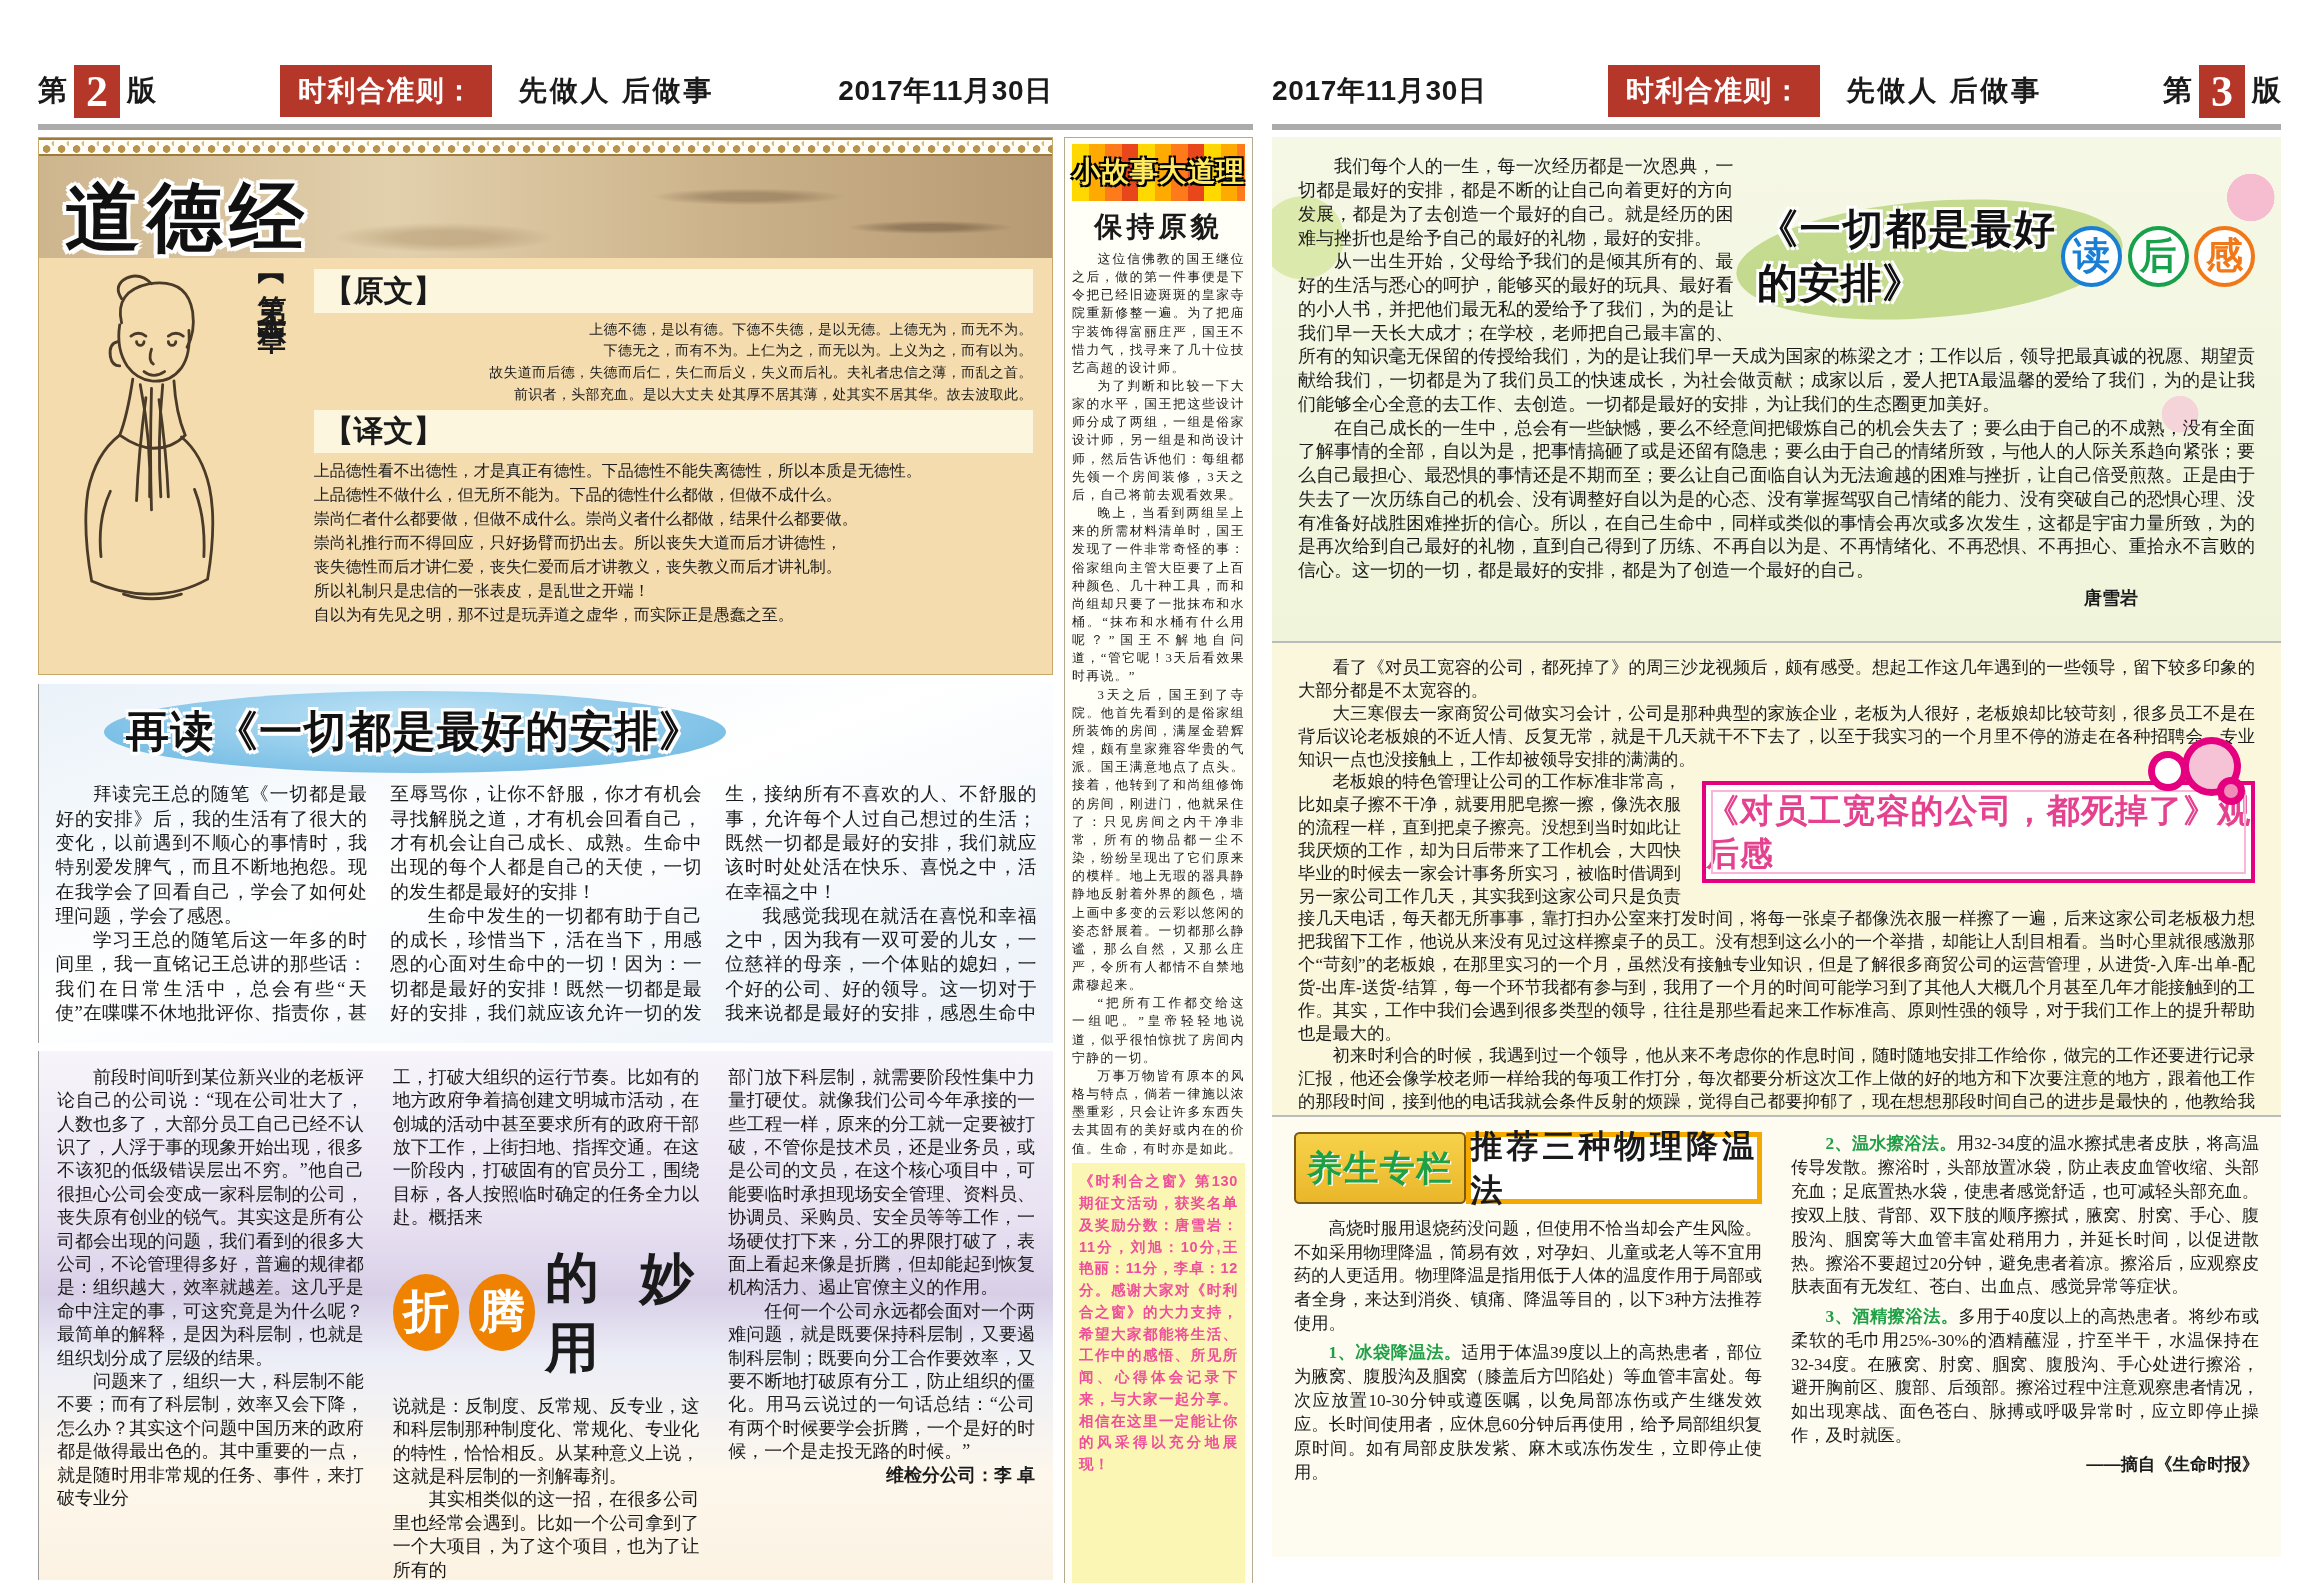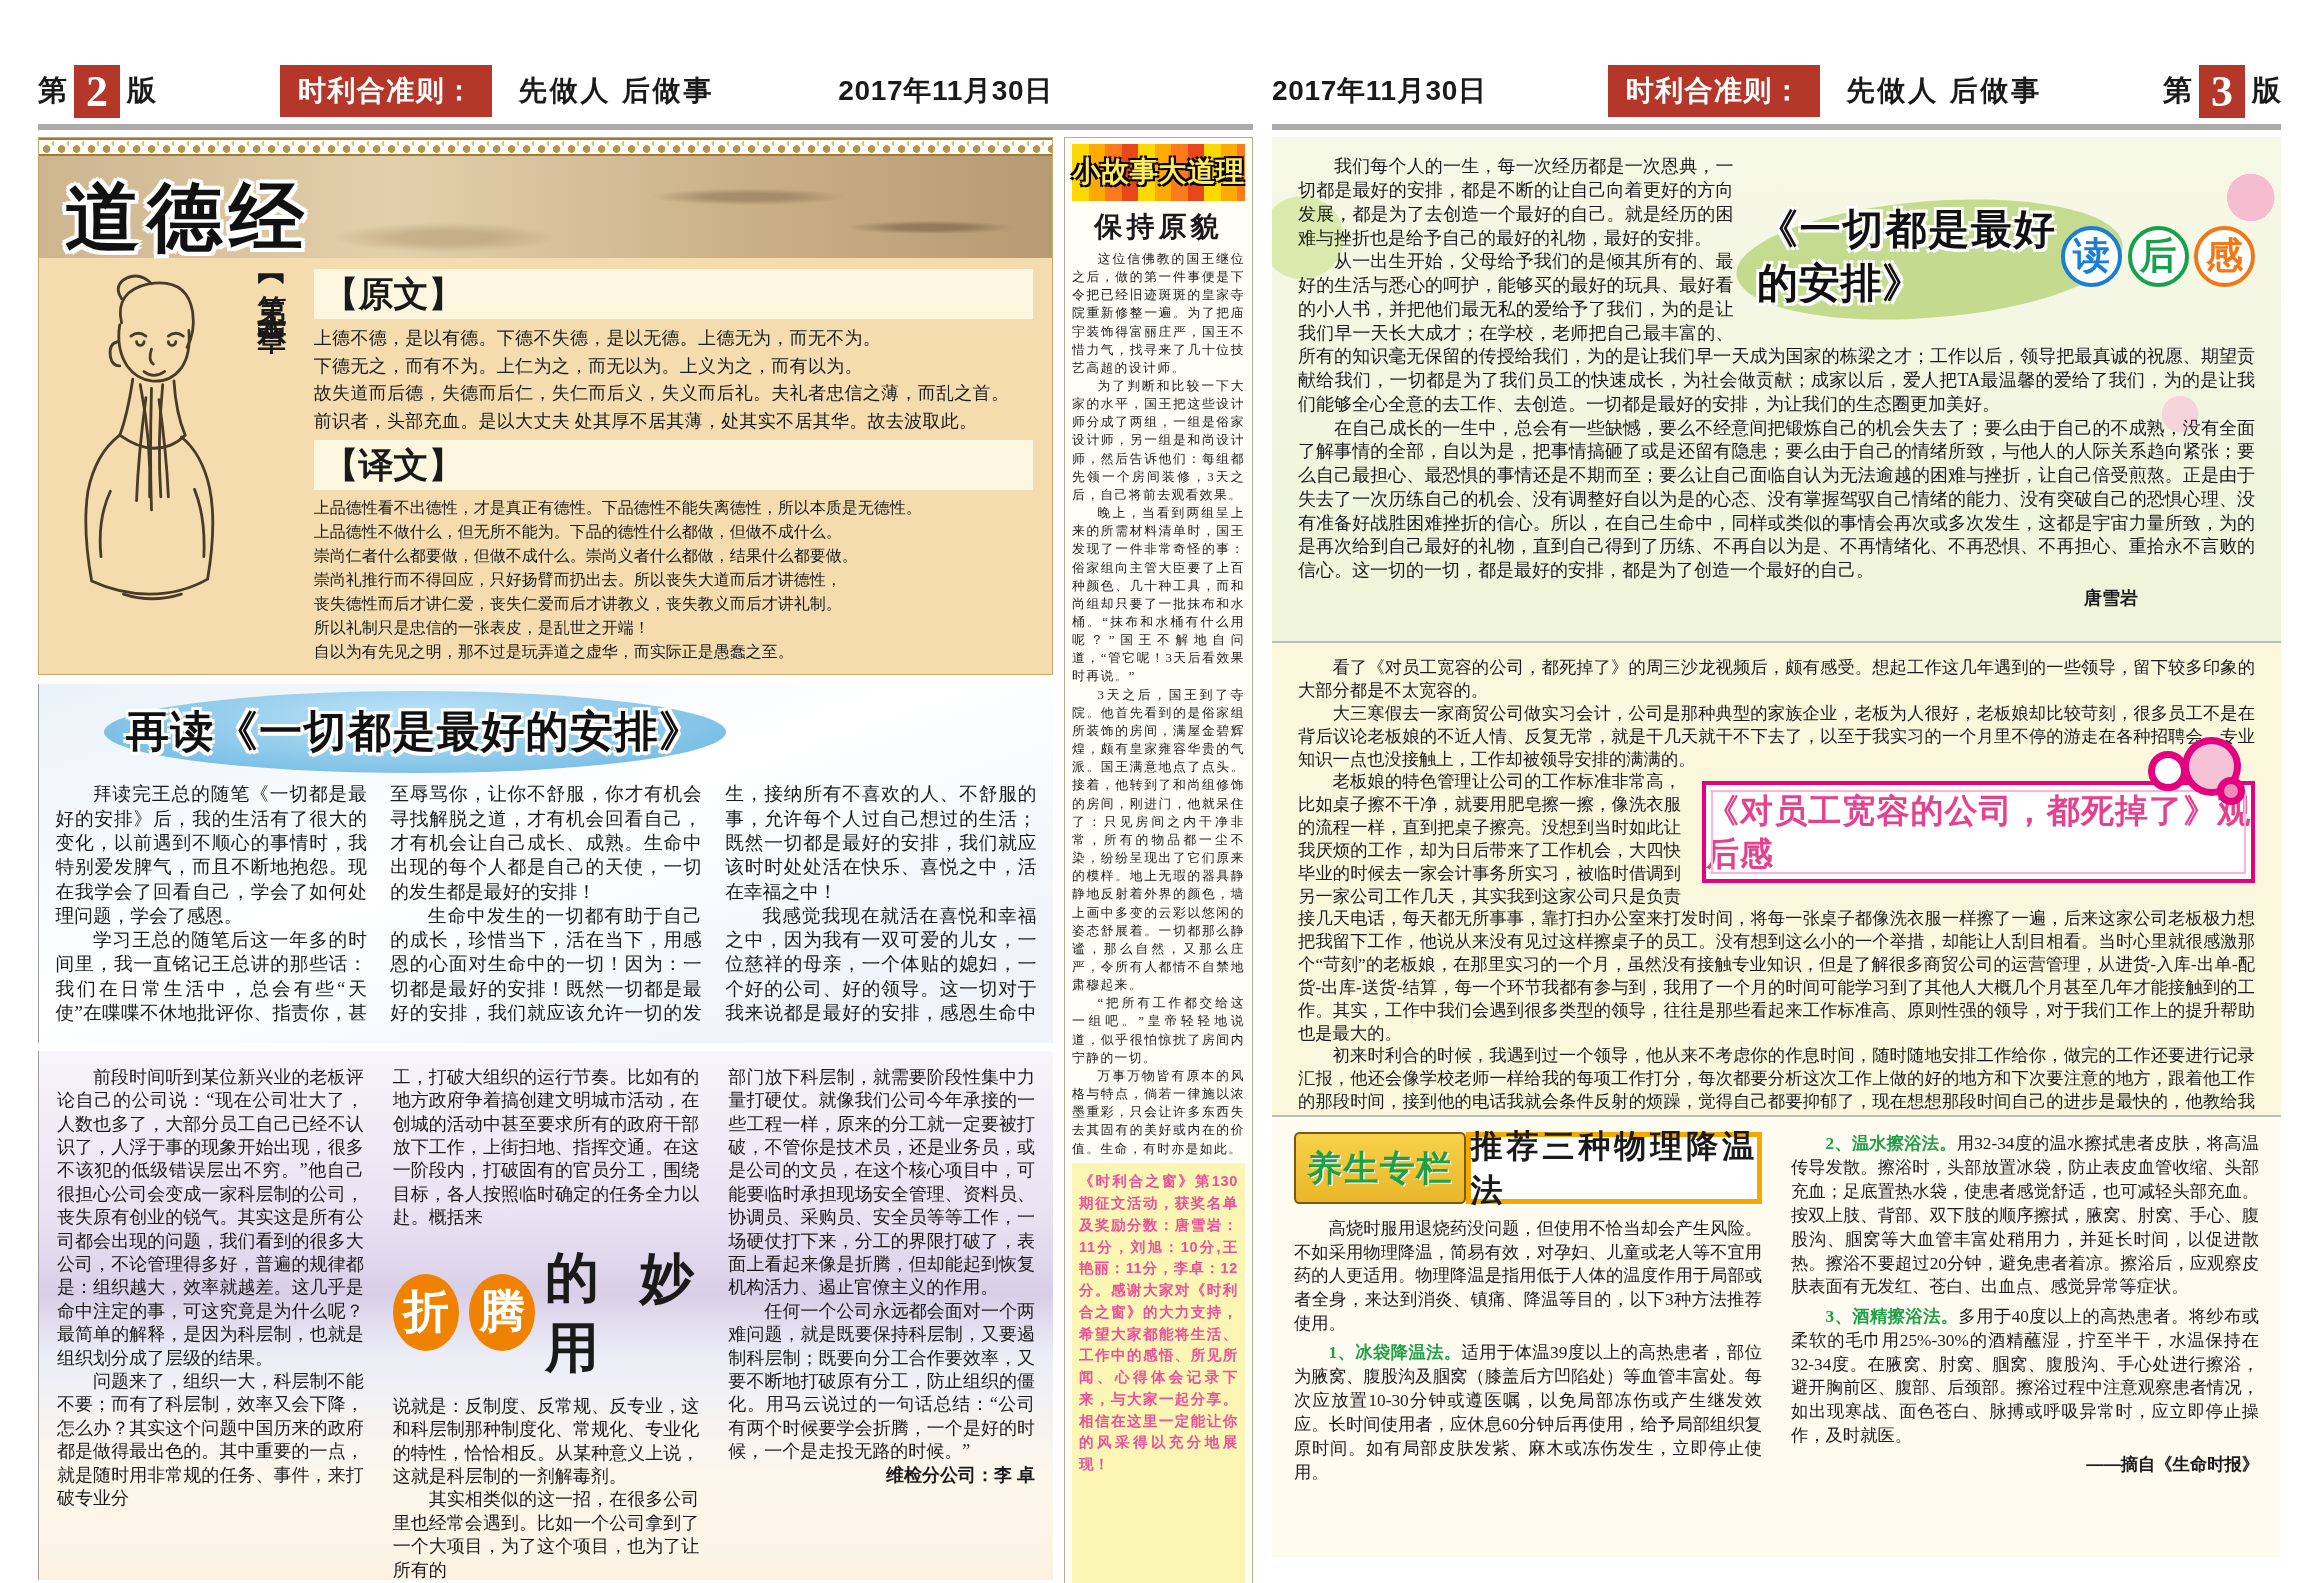--- a/index.html
+++ b/index.html
@@ -34,22 +34,22 @@
       radial-gradient(ellipse at 88% 70%, rgba(80,60,40,.40) 0 35px, rgba(0,0,0,0) 83px),
       linear-gradient(90deg,#cdb58e,#e2d0ac 35%,#cab088 70%,#b69a74); }
   .ddj-title { position:absolute; left:26px; top:12px; font-size:75px; font-weight:900; letter-spacing:7px; color:#111;
       font-family:"Liberation Sans", sans-serif;
       text-shadow:-3.5px -3.5px 0 #fff,3.5px -3.5px 0 #fff,-3.5px 3.5px 0 #fff,3.5px 3.5px 0 #fff,0 -4.1px 0 #fff,0 4.1px 0 #fff,-4.1px 0 0 #fff,4.1px 0 0 #fff; }
   .ddj-body { display:flex; padding:7px 19.4px 0 19.4px; gap:12.4px; }
   .ddj-left { width:243px; display:flex; gap:7px; }
   .ddj-portrait { width:187px; height:359px; }
   .ddj-chapter { writing-mode:vertical-rl; font-size:29px; font-weight:bold; letter-spacing:7px; height:359px; font-family:"Liberation Sans", sans-serif; }
   .ddj-right { flex:1; }
-  .ddj-label { display:block; background:#fcf6df; font-size:35px; font-weight:bold; padding:1.4px 9.7px; margin:4.1px 0 5.5px 0; font-family:Liberation Serif, serif; }
-  .yw p { font-size:18px; line-height:1.55; letter-spacing:0.3px; }
+  .ddj-label { display:block; background:#fcf6df; font-size:30px; font-weight:bold; padding:1.4px 9.7px; margin:4.1px 0 5.5px 0; font-family:Liberation Serif, serif; }
+  .yw p { font-size:14px; line-height:1.55; letter-spacing:0.3px;text-align:right; }
   .yiw p { font-size:16px; line-height:1.5; }
 
   
   .zaidu { height:359px; background:linear-gradient(160deg,#eaf2f9,#ffffff 45%,#eef4fa 85%); border-left:1.4px solid #9a9a9a; padding:7px 16.6px 0 16.6px; overflow:hidden; }
   .zaidu-title { width:622px; height:82px; margin-left:48px; border-radius:50%; display:flex; align-items:center; justify-content:center;
       background:radial-gradient(ellipse at 50% 30%,#bfe3f6,#7cc0e6 75%); }
   .zaidu-title span { font-size:43px; font-weight:900; letter-spacing:1.4px; color:#111; font-family:"Liberation Sans", sans-serif;
       text-shadow:-2.8px -2.8px 0 #fff,2.8px -2.8px 0 #fff,-2.8px 2.8px 0 #fff,2.8px 2.8px 0 #fff,0 3.5px 0 #fff,0 -3.5px 0 #fff; }
   .zaidu-cols { margin-top:9.7px; column-count:3; column-gap:23.5px; height:257px; font-size:18.7px; line-height:1.3; text-align:justify; }
   .zaidu-cols p { text-indent:2em; }

